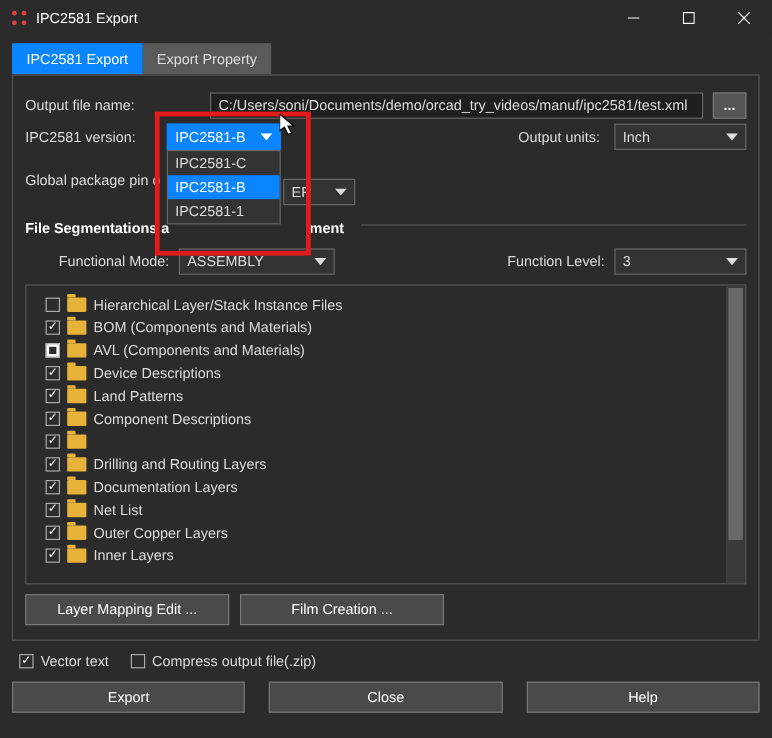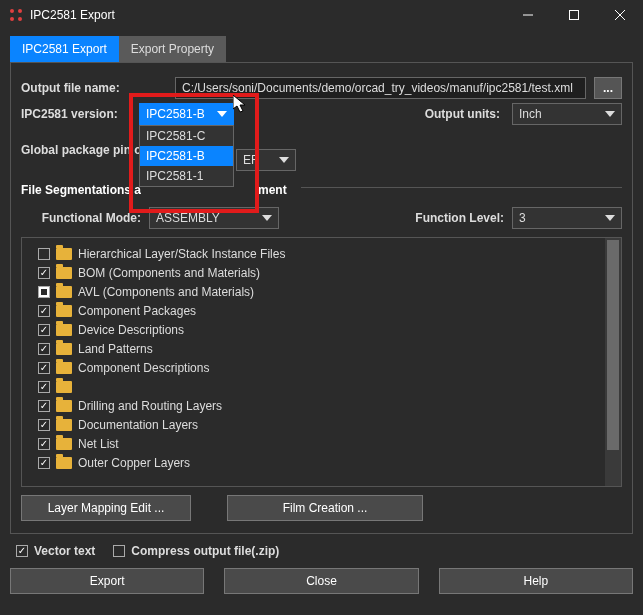--- a/index.html
+++ b/index.html
@@ -40,21 +40,21 @@
   .tab.active { background:#0a84ff; color:#fff; }
 
   .panel {
     border:1px solid #555;
     padding:10px 10px 12px 10px;
     margin-top:0;
     background:#2b2b2b;
   }
 
   .row { display:flex; align-items:center; margin:4px 0; gap:8px; }
-  .lbl { font-size:12px; color:#ddd; white-space:nowrap;font-weight:bold; }
+  .lbl { font-size:12px; color:#ddd; white-space:nowrap; }
   .lbl.right { text-align:right; }
 
   .textinput {
     background:#1f1f1f;
     border:1px solid #666;
     color:#ddd;
     padding:3px 6px;
     font-size:12px;
     height:22px;
     margin-left:36px;
@@ -171,21 +171,21 @@
 
   .scrollbar {
     width:16px; background:#3a3a3a;
     position:relative;
   }
   .thumb {
     position:absolute; left:2px; width:12px;
     background:#6a6a6a;
   }
 
-  .btnrow { display:flex; gap:36px; margin-top:8px; }
+  .btnrow { display:flex; gap:9px; margin-top:8px; }
   .btn {
     background:#4a4a4a; border:1px solid #777;
     color:#fff; font-size:12px;
     padding:5px 10px;
     text-align:center;
   }
   .btn.wide { flex:1; }
   .footer-btns { display:flex; gap:20px; margin-top:10px; }
 
   .chev svg, .titleicon svg, .winbtn svg { display:block; }
@@ -329,25 +329,20 @@
             <span class="litem-label">BOM (Components and Materials)</span>
           </div>
           <div class="litem">
             <span class="cbx dot"></span>
             <span class="folder"></span>
             <span class="litem-label">AVL (Components and Materials)</span>
           </div>
           <div class="litem">
             <span class="cbx checked"></span>
             <span class="folder"></span>
-            <span class="litem-label">Component Packages</span>
-          </div>
-          <div class="litem">
-            <span class="cbx checked"></span>
-            <span class="folder"></span>
             <span class="litem-label">Device Descriptions</span>
           </div>
           <div class="litem">
             <span class="cbx checked"></span>
             <span class="folder"></span>
             <span class="litem-label">Land Patterns</span>
           </div>
           <div class="litem">
             <span class="cbx checked"></span>
             <span class="folder"></span>
@@ -369,30 +364,35 @@
           </div>
           <div class="litem">
             <span class="cbx checked"></span>
             <span class="folder"></span>
             <span class="litem-label">Net List</span>
           </div>
           <div class="litem">
             <span class="cbx checked"></span>
             <span class="folder"></span>
             <span class="litem-label">Outer Copper Layers</span>
+          </div>
+          <div class="litem">
+            <span class="cbx checked"></span>
+            <span class="folder"></span>
+            <span class="litem-label">Inner Layers</span>
           </div>
         </div>
       <div class="scrollbar">
         <div class="thumb" style="top:2px; height:210px;"></div>
       </div>
     </div>
 
     <div class="btnrow">
       <div class="btn" style="width:170px;">Layer Mapping Edit ...</div>
-      <div class="btn" style="width:196px;">Film Creation ...</div>
+      <div class="btn" style="width:170px;">Film Creation ...</div>
     </div>
 
     <div class="redbox" style="top:30px; left:118px; width:130px; height:120px;"></div>
 
     <div class="cursor" style="top:32px; left:222px;">
       <svg width="16" height="20">
           <polygon points="0,0 0,14 4,11 7,17 10,16 7,10 12,10" fill="#fff" stroke="#000" stroke-width="1"></polygon>
         </svg>
     </div>
 

